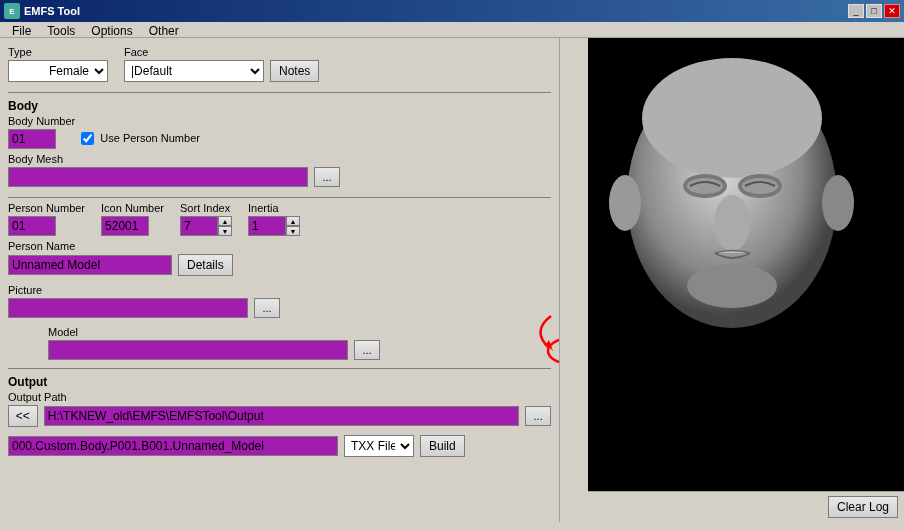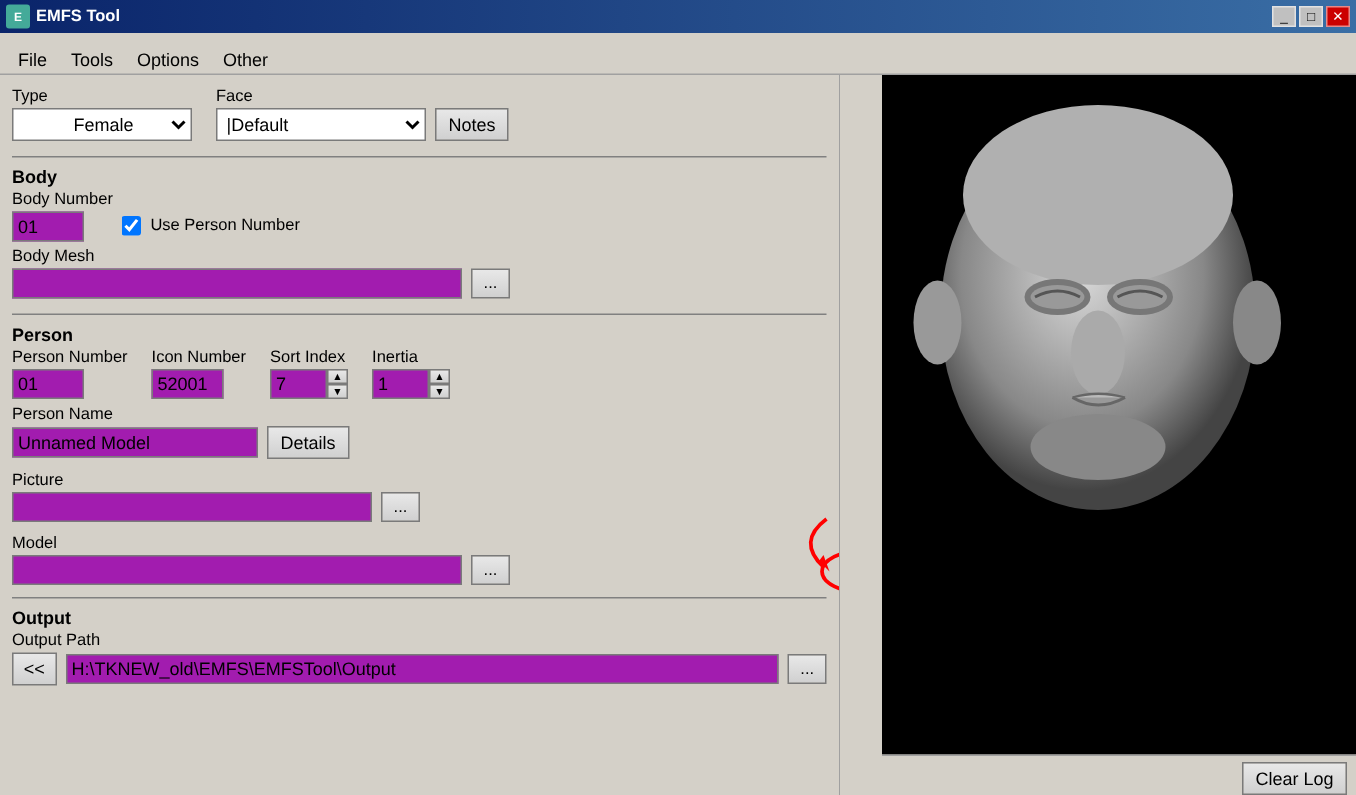--- a/index.html
+++ b/index.html
@@ -45,23 +45,23 @@
       background: #c0c0c0;
       cursor: pointer;
       display: flex; align-items: center; justify-content: center;
       font-size: 9px; color: #000;
     }
     .title-btn.close { background: #c00; color: white; }
 
     
     .menu-bar {
       background: #d4d0c8;
-      height: 28px;
-      display: flex;
-      align-items: flex-end;
+      height: 16px;
+      display: flex;
+      align-items: flex-start;
       padding: 0 4px;
       border-bottom: 1px solid #a0a0a0;
     }
     .menu-item {
       padding: 2px 8px;
       cursor: pointer;
       font-size: 12px;
     }
 
     
@@ -111,21 +111,21 @@
       color: #000;
     }
 
     select {
       height: 22px;
       font-size: 12px;
       background: white;
       border: 1px solid #7a7a7a;
       padding: 0 2px;
     }
-    .select-type { width: 120px; padding-left: 36px; }
+    .select-type { width: 100px; padding-left: 36px; }
     .select-face { width: 140px; }
     .select-txx { width: 70px; }
 
     input[type="text"] {
       height: 20px;
       font-size: 12px;
       background: #a21caf;
       border: 1px solid #7a7a7a;
       padding: 0 3px;
     }
@@ -268,21 +268,20 @@
     <div class="col" style="margin-bottom:6px;">
       <label>Body Mesh</label>
       <div class="row">
         <input type="text" class="body-mesh-input" style="">
         <button class="btn btn-small">...</button>
       </div>
     </div>
 
     <hr class="separator">
 
-    <div class="section-label">Person</div>
     <div class="row" style="margin-bottom:4px; gap:16px; align-items:flex-start;">
       <div class="col">
         <label>Person Number</label>
         <input type="text" class="num-input" value="01" style="">
       </div>
       <div class="col">
         <label>Icon Number</label>
         <input type="text" class="num-input" value="52001" style="">
       </div>
       <div class="col">
@@ -316,21 +315,21 @@
     </div>
 
     <div class="col" style="margin-bottom:4px;">
       <label>Picture</label>
       <div class="row">
         <input type="text" class="picture-input" style="">
         <button class="btn btn-small">...</button>
       </div>
     </div>
 
-    <div class="col" style="margin-bottom:4px; position:relative;">
+    <div class="col" style="margin-bottom:4px; position:relative;margin-left:40px;">
       <label>Model</label>
       <div class="row">
         <input type="text" class="model-input" style="">
         <button class="btn btn-small">...</button>
       </div>
 
       <svg style="position:absolute; right:-60px; top:-30px; width:120px; height:70px; pointer-events:none;">
         <ellipse cx="85" cy="55" rx="28" ry="14" fill="none" stroke="red" stroke-width="2.5"></ellipse>
         <path d="M 60 20 Q 40 35 58 52" fill="none" stroke="red" stroke-width="2.5"></path>
         <polygon points="55,48 62,55 58,44" fill="red"></polygon>
@@ -343,20 +342,27 @@
     <div class="col" style="margin-bottom:4px;">
       <label>Output Path</label>
       <div class="row">
         <button class="btn btn-double-arrow">&lt;&lt;</button>
         <input type="text" class="output-path-input" value="H:\TKNEW_old\EMFS\EMFSTool\Output" style="">
         <button class="btn btn-small">...</button>
       </div>
     </div>
 
     <div class="col">
+      <div class="row">
+        <input type="text" class="package-name-input" value="000.Custom.Body.P001.B001.Unnamed_Model" style="">
+        <select class="select-txx">
+          <option>TXX File</option>
+        </select>
+        <button class="btn">Build</button>
+      </div>
     </div>
 
   </div>
 
   <div class="right-panel">
     <div class="right-panel-inner">
 
       <svg viewBox="0 0 344 484" width="344" height="484" style="position:absolute; top:0; right:0; display:block;">
 
         <defs>

